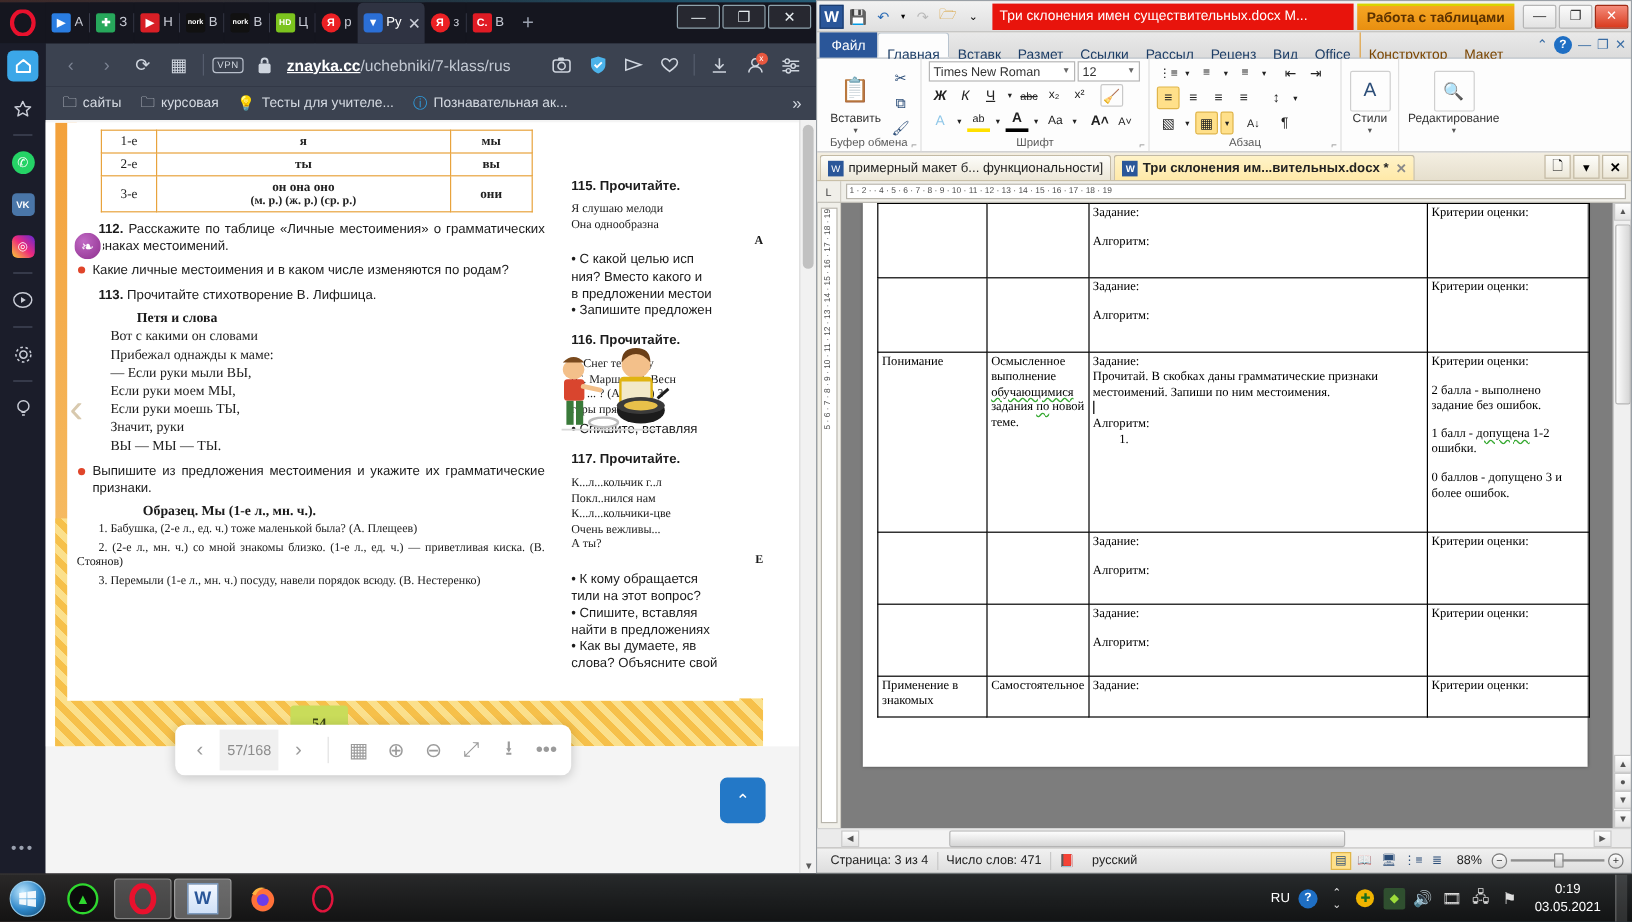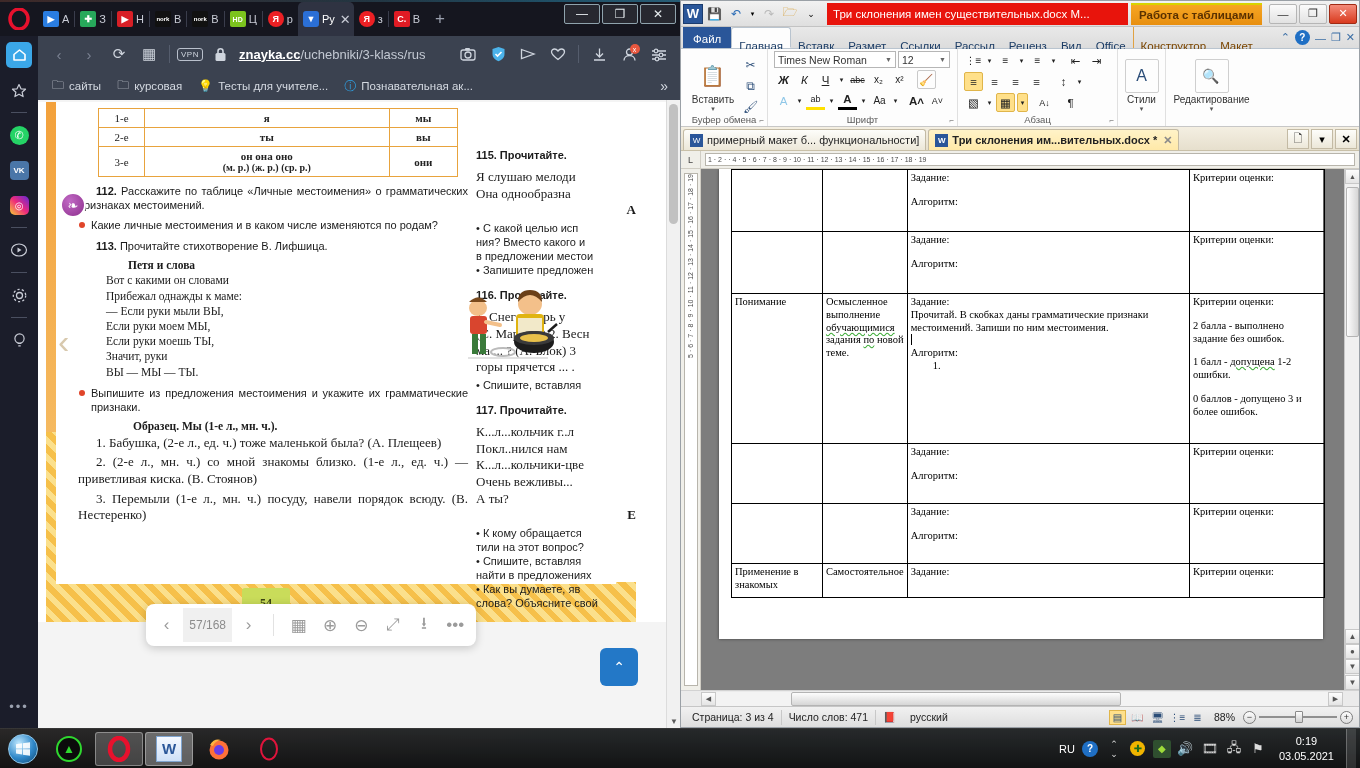--- a/index.html
+++ b/index.html
@@ -103,30 +103,30 @@
     position:absolute; left:0; top:330px; width:120px; height:190px;
     background: repeating-linear-gradient(45deg,#f6c04a 0 6px,#fbe08c 6px 12px);
   }
   .book-bottom{
     position:absolute; left:0; bottom:0; width:590px; height:40px;
     background: repeating-linear-gradient(45deg,#f6c04a 0 6px,#fbe08c 6px 12px);
   }
   .book-paper{
     position:absolute; left:10px; top:0; width:560px; height:482px; background:#fff;
   }
-  .col-l{ position:absolute; left:22px; top:6px; width:390px; font-family:"Liberation Serif", serif; color:#1b1b1b;}
+  .col-l{ position:absolute; left:8px; top:6px; width:390px; font-family:"Liberation Serif", serif; color:#1b1b1b;}
   .col-r{ position:absolute; left:420px; top:6px; width:160px; font-family:"Liberation Serif", serif; color:#1b1b1b; overflow:hidden;}
 
   table.pron { border-collapse:collapse; width:360px; margin-left:20px; font-size:11px; }
   table.pron td { border:1px solid #e8a33d; padding:3px 4px; text-align:center; font-weight:bold; color:#222;}
   table.pron td.lbl{ font-weight:normal; width:46px;}
   table.pron .small{ font-weight:bold; font-size:10px;}
 
   .ex-num { font-weight:bold; }
-  .para { font-size:13px; line-height:1.28; margin-top:7px; text-align:justify;}
+  .para { font-size:10px; line-height:1.28; margin-top:7px; text-align:justify;}
   .para.ind { text-indent:18px; }
   .bullet { position:relative; padding-left:13px; font-size:11.5px; line-height:1.28; margin-top:6px; text-align:justify;}
   .bullet::before{ content:""; position:absolute; left:1px; top:4px; width:6px;height:6px;border-radius:50%; background:#e0452a;}
   .poem { font-family:"Liberation Serif", serif; font-size:11.5px; line-height:1.32; margin-top:5px; margin-left:28px;}
   .poem .tt{ font-weight:bold; margin-left:22px; }
   .obr{ font-weight:bold; margin-top:6px; margin-left:55px; font-size:11.5px;}
   .sans { font-family:"Liberation Sans", sans-serif; font-size:11px;}
 
   .leaf-badge{
     position:absolute; left:4px; top:90px; width:26px;height:26px;border-radius:50%;
@@ -417,21 +417,21 @@
       <div class="obtn">
           <span class="vpn-badge">VPN</span>
         </div>
       <div class="obtn">
         <svg width="13" height="15" viewBox="0 0 13 15">
             <rect x="1.5" y="6" width="10" height="8" rx="1.5" fill="#cfd5de"></rect>
             <path d="M4 6V4.2a2.5 2.5 0 0 1 5 0V6" fill="none" stroke="#cfd5de" stroke-width="1.6"></path>
           </svg>
       </div>
       <div class="addr">
-        <span class="url"><b>znayka.cc</b><span>/uchebniki/3-klass/rus</span></span>
+        <span class="url"><b>znayka.cc</b><span>/uchebniki/7-klass/rus</span></span>
       </div>
       <div class="obtn">
         <svg width="16" height="14" viewBox="0 0 16 14">
             <rect x="1" y="3" width="14" height="10" rx="2" fill="none" stroke="#cfd5de" stroke-width="1.3"></rect>
             <circle cx="8" cy="8" r="3" fill="none" stroke="#cfd5de" stroke-width="1.3"></circle>
             <rect x="5" y="1" width="5" height="2.5" rx="1" fill="#cfd5de"></rect>
           </svg>
       </div>
       <div class="obtn">
         <svg width="15" height="16" viewBox="0 0 15 16">

